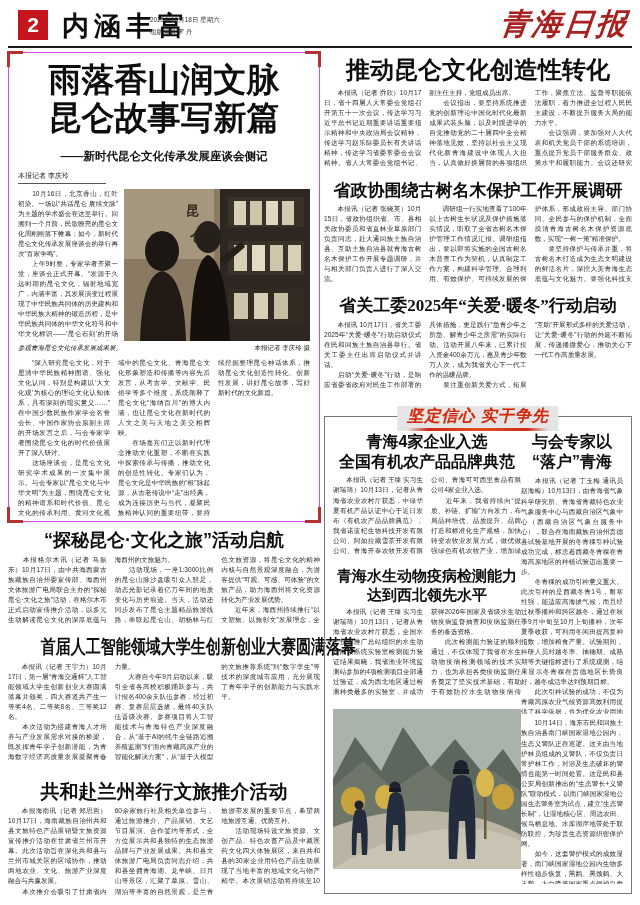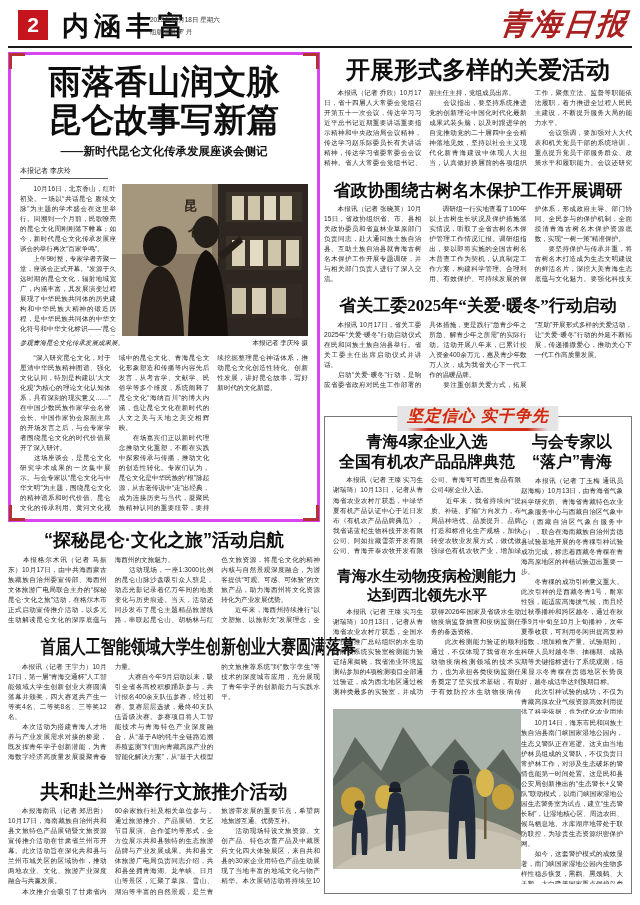--- a/index.html
+++ b/index.html
@@ -33,32 +33,32 @@
     font-size:6.6px; line-height:1.52; text-align:justify; color:#2a2a2a;
     white-space:pre-line; overflow:hidden; column-fill:auto;
   }
   .cols3 { columns:3; column-gap:8px; }
   .cols2 { columns:2; column-gap:8px; }
   .h-center { text-align:center; font-weight:900; color:#0e0e0e; line-height:1.15; }
 
   
   .col-left { position:absolute; left:8px; top:52px; width:312px; }
   .box1 {
-    position:relative; border:3px solid #d946ef; padding:8px 9px 6px 9px; height:470px;
+    position:relative; border:1px solid #d946ef; padding:8px 9px 6px 9px; height:470px;
   }
   .corner { position:absolute; width:16px; height:16px; }
   .corner span { position:absolute; background:#b2332f; }
   .c-tl { left:-2px; top:-2px; } .c-tr { right:-2px; top:-2px; }
   .c-bl { left:-2px; bottom:-2px; } .c-br { right:-2px; bottom:-2px; }
   .c-tl .h, .c-tr .h { top:0; width:16px; height:3px; }
   .c-bl .h, .c-br .h { bottom:0; width:16px; height:3px; }
   .c-tl .v, .c-bl .v { left:0; width:3px; height:16px; }
   .c-tr .v, .c-br .v { right:0; width:3px; height:16px; }
   .main-head { font-size:33px; }
-  .sub-head { font-size:11.5px; font-weight:bold; text-align:center; margin-top:5px; color:#111; }
+  .sub-head { font-size:11.5px; font-weight:bold; text-align:center; margin-top:12px; color:#111; }
   .byline { font-size:7px; color:#222; margin-top:7px; padding-bottom:2px; border-bottom:0.5px solid #555; width:88px; }
   .box1-row { display:flex; gap:6px; margin-top:5px; }
   .box1-row .left-txt { width:104px; height:152px; }
   .photo1 { width:186px; height:152px; flex:0 0 auto; }
   .caption { display:flex; justify-content:space-between; font-size:6.5px; margin-top:3px; color:#222; }
   .caption .cap-main { font-style:italic; }
   .box1-bottom { height:166px; margin-top:5px; }
   .headline-sm { font-size:18px; margin-top:8px; }
   .headline-ai { font-size:19px; margin-top:9px; transform:scaleX(0.79); transform-origin:center; white-space:nowrap; }
   .headline-gh { font-size:19px; margin-top:9px; }
@@ -195,21 +195,21 @@
 　　大赛自今年9月启动以来，吸引全省各高校积极踊跃参与，共计报名400余支队伍参赛，经过初赛、复赛层层选拔，最终40支队伍晋级决赛。参赛项目将人工智能技术与青海特色产业深度融合，从“基于AI的牦牛全链路追溯养殖监测”到“面向青藏高原产业的智能化解决方案”，从“基于大模型的文旅推荐系统”到“数字孪生”等技术的深度城市应用，充分展现了青年学子的创新能力与实践水平。</div>
 
   <div class="h-center headline-gh">共和赴兰州举行文旅推介活动</div>
   <div class="body-txt cols3 blk gh-body">　　本报海南讯（记者 郑思哲）10月17日，海南藏族自治州共和县文旅特色产品展销暨文旅资源宣传推介活动在甘肃省兰州市开幕。此次活动旨在深化共和县与兰州市城关区的区域协作，推动两地农业、文化、旅游产业深度融合与共赢发展。
 　　本次推介会吸引了甘肃省内60余家旅行社及相关单位参与，通过旅游推介、产品展销、文艺节目展演、合作签约等形式，全方位展示共和县独特的生态旅游品牌与产业发展成果。共和县文体旅游广电局负责同志介绍，共和县坐拥青海湖、龙羊峡、日月山等景区，汇聚了草原、雪山、湖泊等丰富的自然景观，是兰青旅游带发展的重要节点，希望两地旅游互通、优势互补。
 　　活动现场特设文旅资源、文创产品、特色农畜产品及中藏医药文化四大体验展区，来自共和县的30家企业用特色产品生动展现了当地丰富的地域文化与物产精华。本次展销活动将持续至10月19日，让兰州市民与游客近距离感受“神美共和”的独特魅力。</div>
 </div>
 
 <div class="col-right">
 
-  <div class="h-center headline-renda">开展形式多样的关爱活动</div>
+  <div class="h-center headline-renda">推动昆仑文化创造性转化</div>
   <div class="body-txt cols3 blk renda-body">　　本报讯（记者 乔欣）10月17日，省十四届人大常委会党组召开第五十一次会议，传达学习习近平总书记近期重要讲话重要指示精神和中央政治局会议精神，传达学习赵乐际委员长有关讲话精神，传达学习省委常委会会议精神。省人大常委会党组书记、副主任主持，党组成员出席。
 　　会议指出，要坚持系统推进党的创新理论中国化时代化最新成果武装头脑，以及时跟进学的自觉推动党的二十届四中全会精神落地见效，坚持以社会主义现代化新青海建设中体现人大担当，认真做好换届前的各项组织工作，聚焦立法、监督等职能依法履职，着力推进全过程人民民主建设，不断提升服务大局的能力水平。
 　　会议强调，要加强对人大代表和机关党员干部的系统培训，重点提升党员干部服务群众、政策水平和履职能力。会议还研究了关于贯彻落实党中央决策部署和省委有关工作要求的事项，审议通过了有关人事和重点工作安排。</div>
 
   <div class="h-center headline-zx">省政协围绕古树名木保护工作开展调研</div>
   <div class="body-txt cols3 blk zx-body">　　本报讯（记者 张晓英）10月15日，省政协组织省、市、县相关政协委员和省直林业草原部门负责同志，赴大通回族土族自治县、互助土族自治县就青海古树名木保护工作开展专题调研，并与相关部门负责人进行了深入交流。
 　　调研组一行实地查看了100年以上古树生长状况及保护措施落实情况，听取了全省古树名木保护管理工作情况汇报。调研组指出，要以即将实施的全国古树名木普查工作为契机，认真制定工作方案，构建科学管理、合理利用、有效保护、可持续发展的保护体系，形成政府主导、部门协同、全民参与的保护机制，全面摸清青海古树名木保护资源底数，实现“一树一策”精准保护。
 　　要坚持保护与传承并重，将古树名木打造成为生态文明建设的鲜活名片，深挖大美青海生态底蕴与文化魅力。要强化科技支撑，加大资金投入，加强专业队伍建设，建设智慧管理平台，让青藏高原古树名木资源“看得见、护得住、传下去”。</div>
 
   <div class="h-center headline-ggw">省关工委2025年“关爱·暖冬”行动启动</div>

